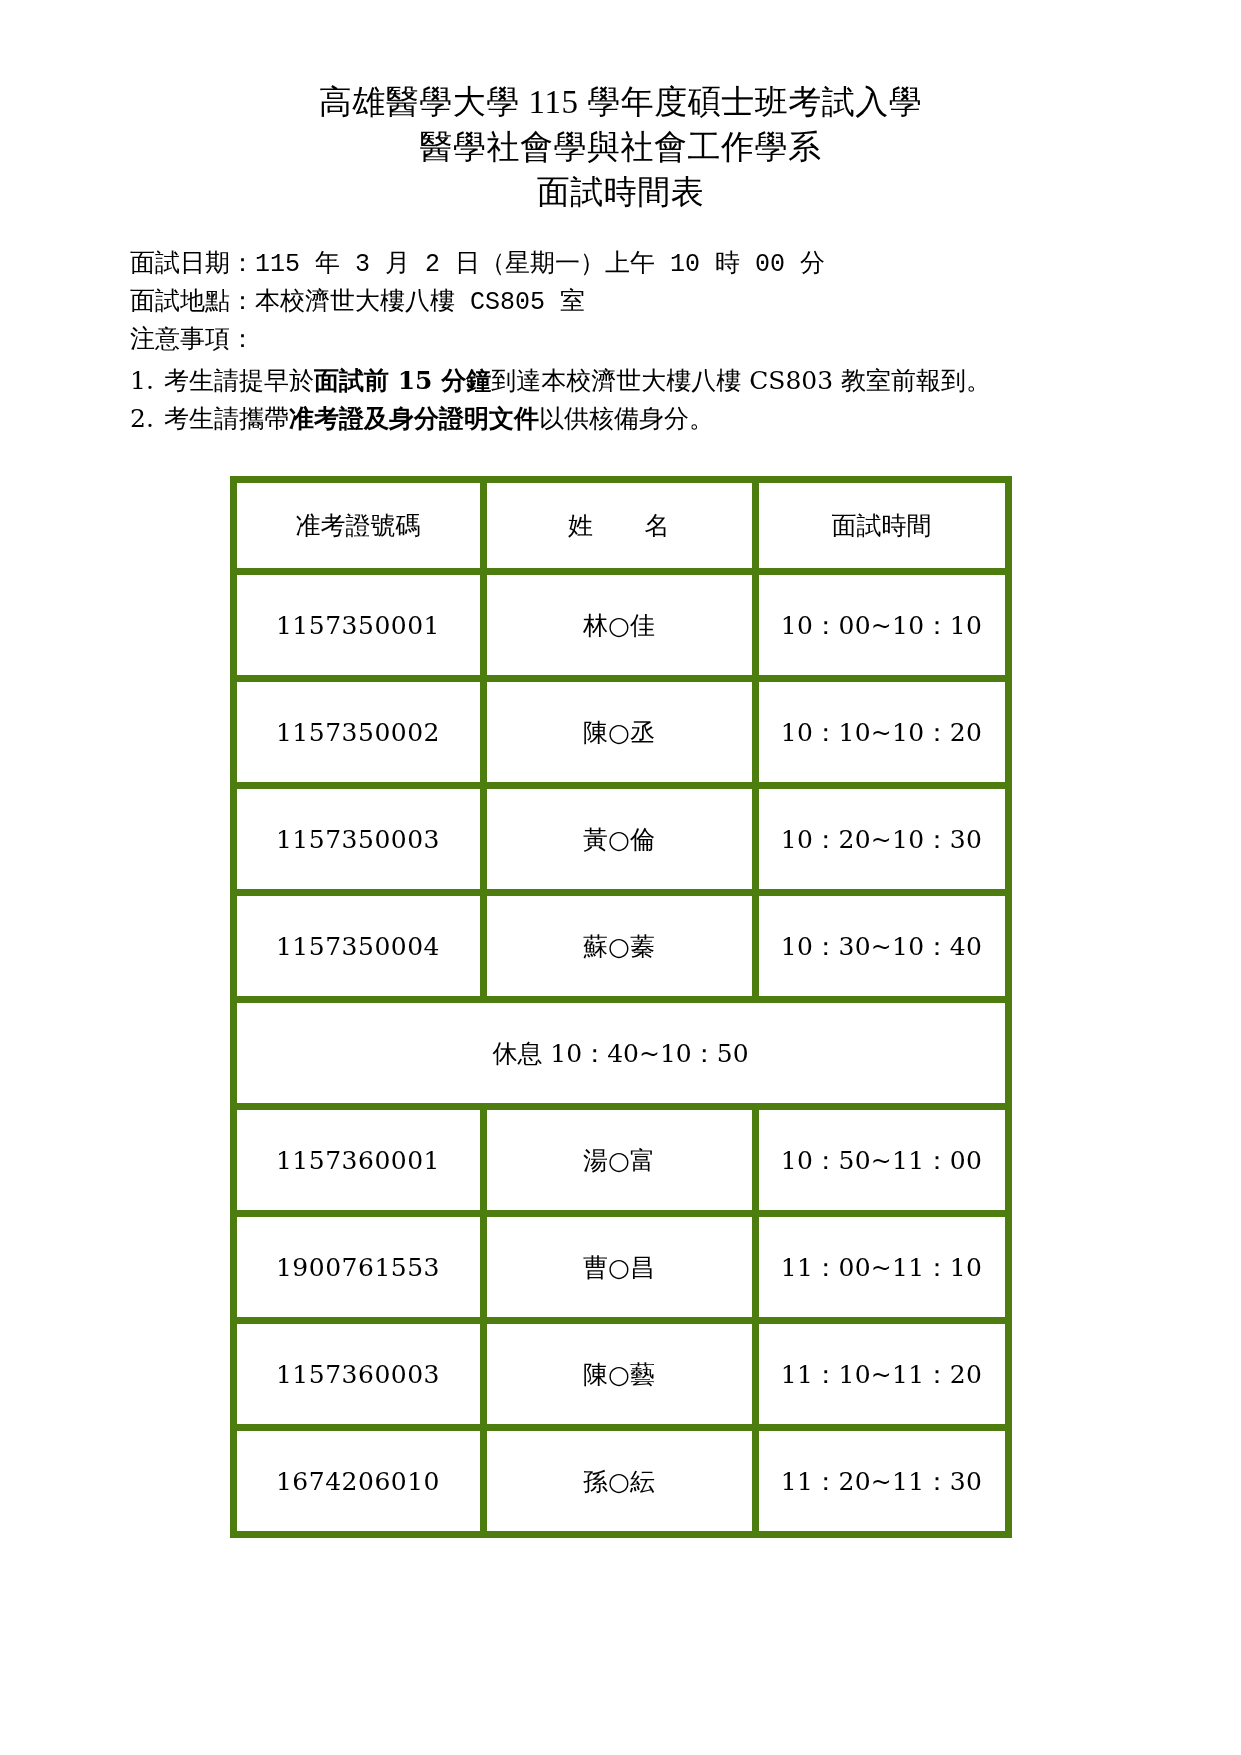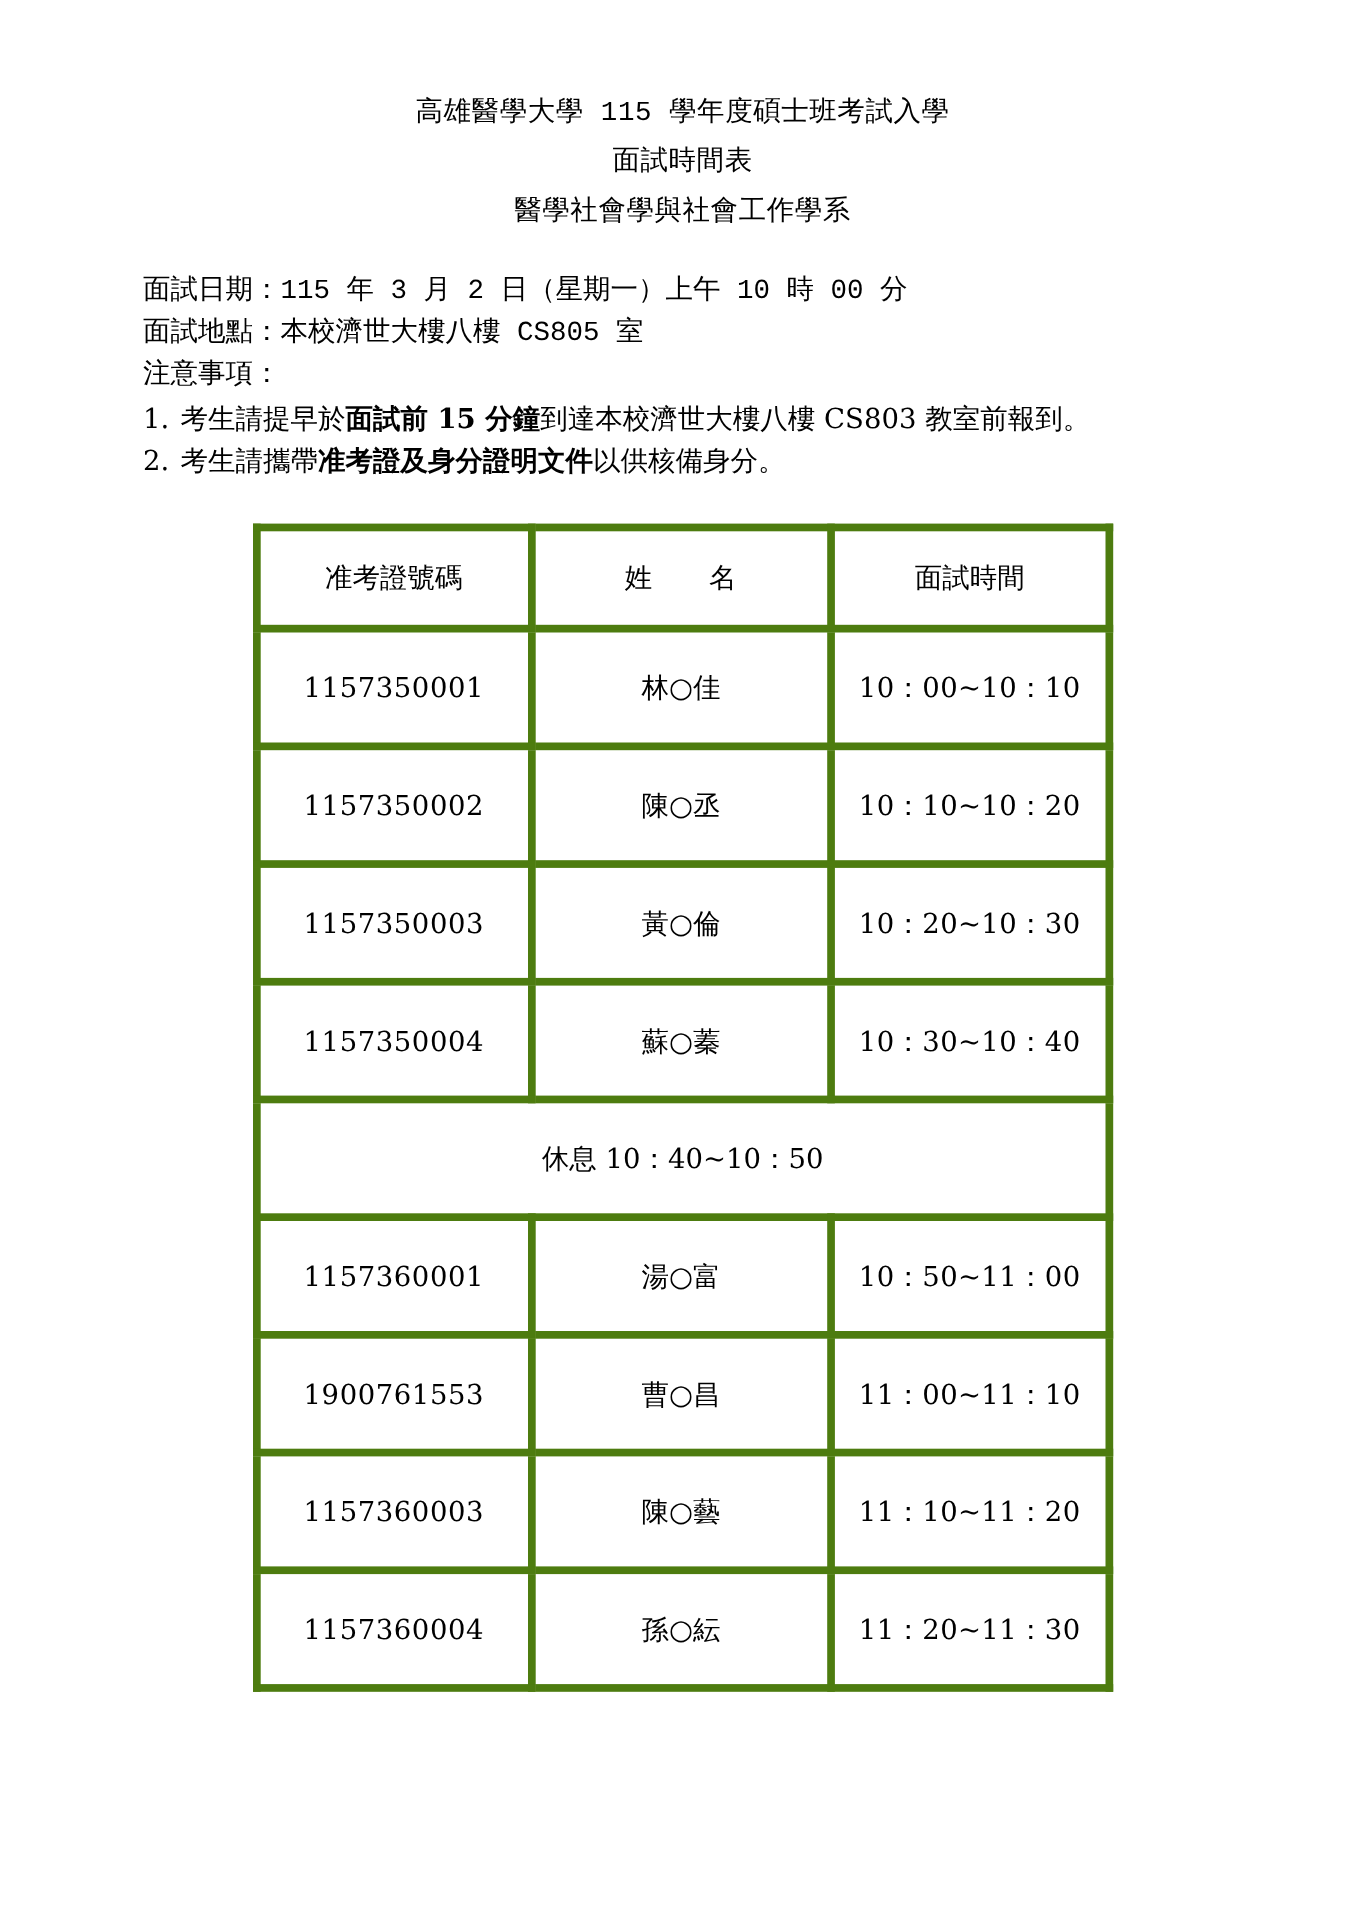--- a/index.html
+++ b/index.html
@@ -22,25 +22,25 @@
     padding: 62px 130px 0 130px;
     position: relative;
   }
 
   
   .title-block {
     text-align: center;
     margin: 0;
   }
   .title-line {
-    font-size: 25px;
+    font-size: 33px;
     line-height: 41px;
     letter-spacing: 0.5px;
     white-space: nowrap;
-    font-family: Liberation Mono, monospace;
+    font-family: Liberation Serif, serif;
   }
   .title-line.l1 { margin-top: 20px; }
   .title-line.l2 { margin-top: 4px; }
   .title-line.l3 { margin-top: 4px; }
 
   
   .meta-block {
     margin-top: 33px;
   }
   .meta-line {
@@ -115,22 +115,22 @@
     letter-spacing: 0.3px;
   }
 </style>
 </head>
 <body>
 
 <div class="page">
 
   <div class="title-block">
     <div class="title-line l1">高雄醫學大學 115 學年度碩士班考試入學</div>
+    <div class="title-line l2">醫學社會學與社會工作學系</div>
     <div class="title-line l3">面試時間表</div>
-    <div class="title-line l2">醫學社會學與社會工作學系</div>
   </div>
 
   <div class="meta-block">
     <div class="meta-line">面試日期：115 年 3 月 2 日（星期一）上午 10 時 00 分</div>
     <div class="meta-line">面試地點：本校濟世大樓八樓 CS805 室</div>
     <div class="meta-line">注意事項：</div>
   </div>
 
   <div class="notes-block">
     <div class="note-item">
@@ -191,21 +191,21 @@
           <td class="id-cell">1900761553</td>
           <td>曹○昌</td>
           <td class="time-cell">11：00~11：10</td>
         </tr>
         <tr class="data-row">
           <td class="id-cell">1157360003</td>
           <td>陳○藝</td>
           <td class="time-cell">11：10~11：20</td>
         </tr>
         <tr class="data-row">
-          <td class="id-cell">1157360004</td>
+          <td class="id-cell">1674206010</td>
           <td>孫○紜</td>
           <td class="time-cell">11：20~11：30</td>
         </tr>
       </tbody>
     </table>
   </div>
 
 </div>
 
 </body></html>

